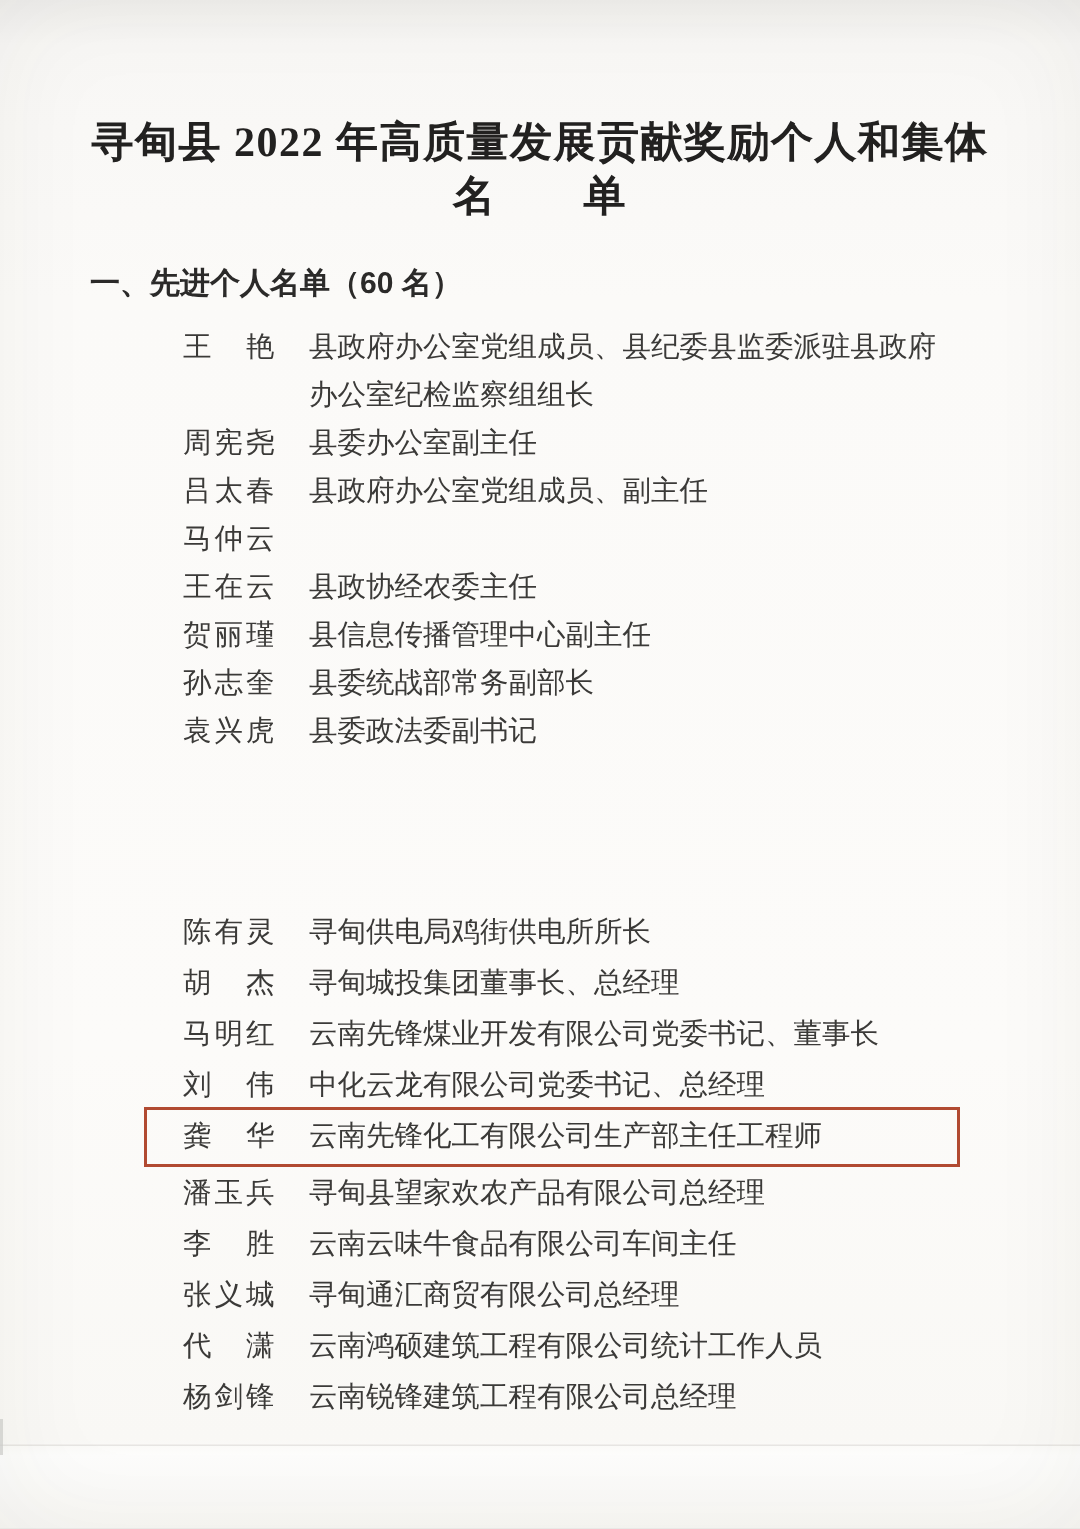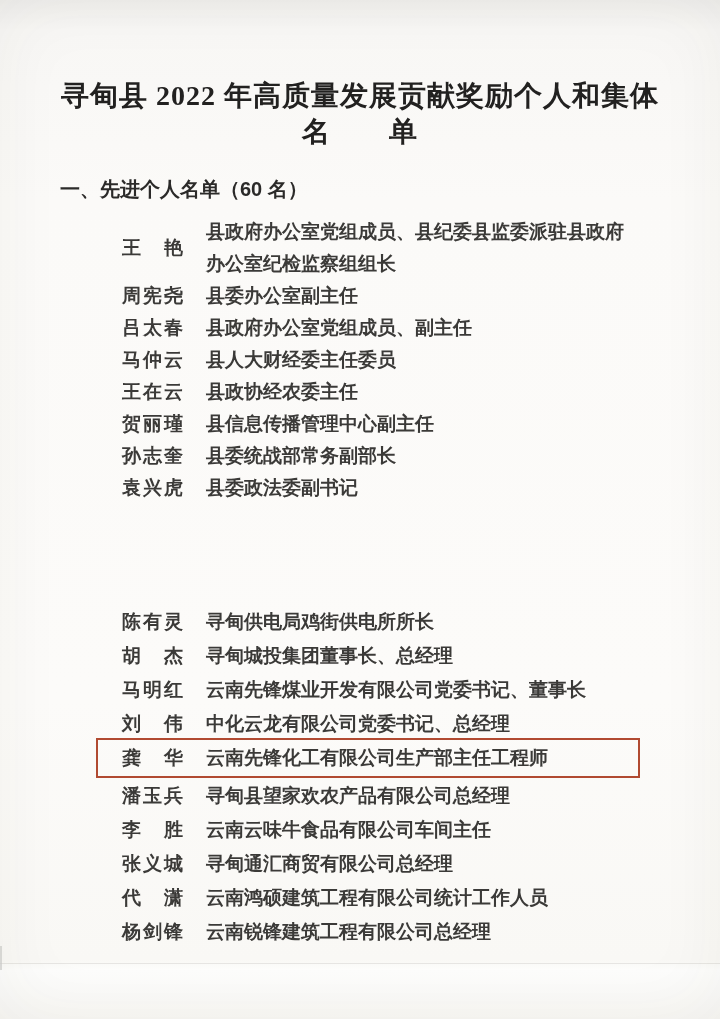--- a/index.html
+++ b/index.html
@@ -40,25 +40,24 @@
     color: #2b2a29;
     font-size: 20px;
     line-height: 26px;
   }
   .entries {
     margin-top: 14px;
     padding-left: 122px;
   }
   .entry {
     display: flex;
-    align-items: center;
+    align-items: flex-start;
     font-size: 19px;
     line-height: 32px;
     color: #3b3a38;
-    font-weight: bold;
   }
   .entries.group2 .entry {
     margin-bottom: 2px;
   }
   .entry .name {
     flex: 0 0 74px;
     letter-spacing: 2px;
     margin-right: 10px;
     white-space: nowrap;
   }
@@ -115,21 +114,20 @@
       <div class="entry">
         <span class="name">周宪尧</span>
         <span class="desc">县委办公室副主任</span>
       </div>
       <div class="entry">
         <span class="name">吕太春</span>
         <span class="desc">县政府办公室党组成员、副主任</span>
       </div>
       <div class="entry">
         <span class="name">马仲云</span>
-        <span class="desc">县人大财经委主任委员</span>
       </div>
       <div class="entry">
         <span class="name">王在云</span>
         <span class="desc">县政协经农委主任</span>
       </div>
       <div class="entry">
         <span class="name">贺丽瑾</span>
         <span class="desc">县信息传播管理中心副主任</span>
       </div>
       <div class="entry">

